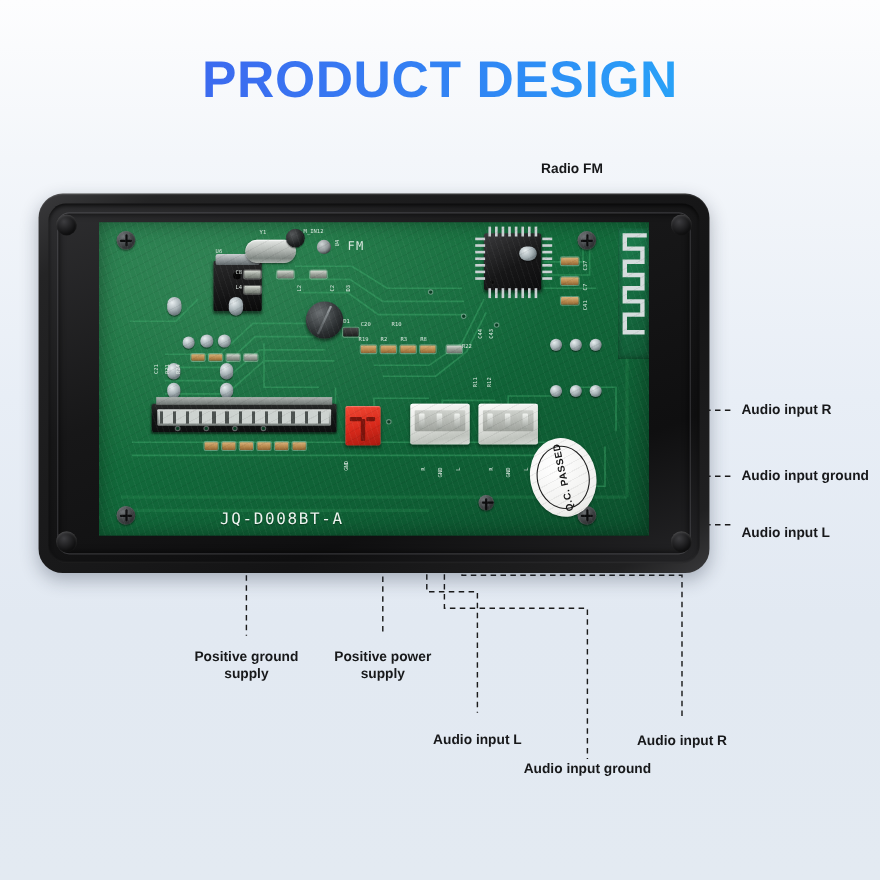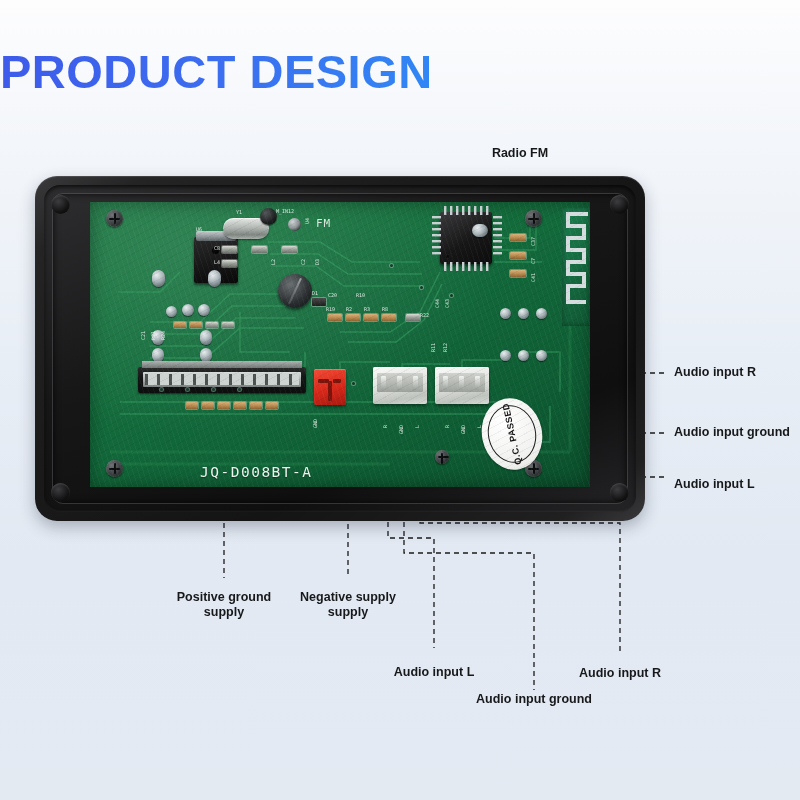--- a/index.html
+++ b/index.html
@@ -5,21 +5,21 @@
   * { margin:0; padding:0; box-sizing:border-box; }
   html,body { width:800px; height:800px; }
   body {
     font-family:"Liberation Sans", sans-serif;
     background:linear-gradient(180deg,#fdfdfe 0%,#f3f6fa 18%,#e8eef6 45%,#e2e9f2 70%,#e3eaf2 100%);
     position:relative; overflow:hidden;
   }
 
   
   #title{
-    position:absolute; left:0; top:44px; width:800px; text-align:left;
+    position:absolute; left:0; top:44px; width:800px; text-align:center;
     font-size:47px; font-weight:bold; letter-spacing:0.5px;
     background:linear-gradient(90deg,#3e5bea 0%,#3b6ef0 28%,#2f8af5 58%,#27a8f8 82%,#23b7fa 100%);
     -webkit-background-clip:text; background-clip:text; color:transparent;
     -webkit-text-fill-color:transparent;
   }
 
   
   .lbl{
     position:absolute; font-size:12.5px; font-weight:bold; color:#17181a;
     line-height:15px; white-space:nowrap; text-align:center;
@@ -467,21 +467,21 @@
 <div class="lbl" style="left:674px;top:425px;text-align:left;">Audio input ground</div>
 
 <div class="lbl" style="left:674px;top:477px;text-align:left;">Audio input L</div>
 
 <div class="lbl" style="left:144px;top:590px;width:160px;">
   <span>Positive ground</span><br>
   <span>supply</span>
 </div>
 
 <div class="lbl" style="left:268px;top:590px;width:160px;">
-  <span>Negative supply</span><br>
+  <span>Positive power</span><br>
   <span>supply</span>
 </div>
 
 <div class="lbl" style="left:354px;top:665px;width:160px;">Audio input L</div>
 
 <div class="lbl" style="left:454px;top:692px;width:160px;">Audio input ground</div>
 
 <div class="lbl" style="left:540px;top:666px;width:160px;">Audio input R</div>
 
 </body></html>

